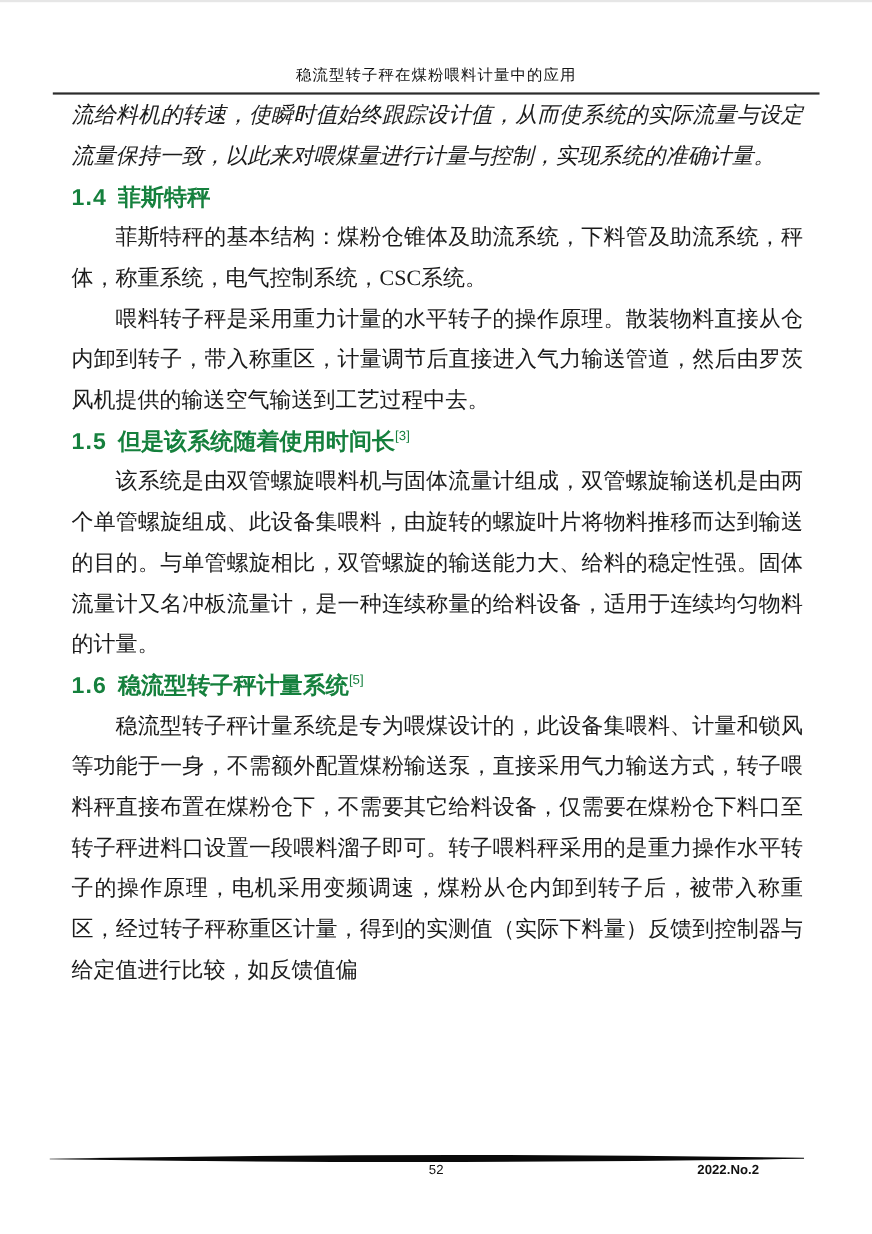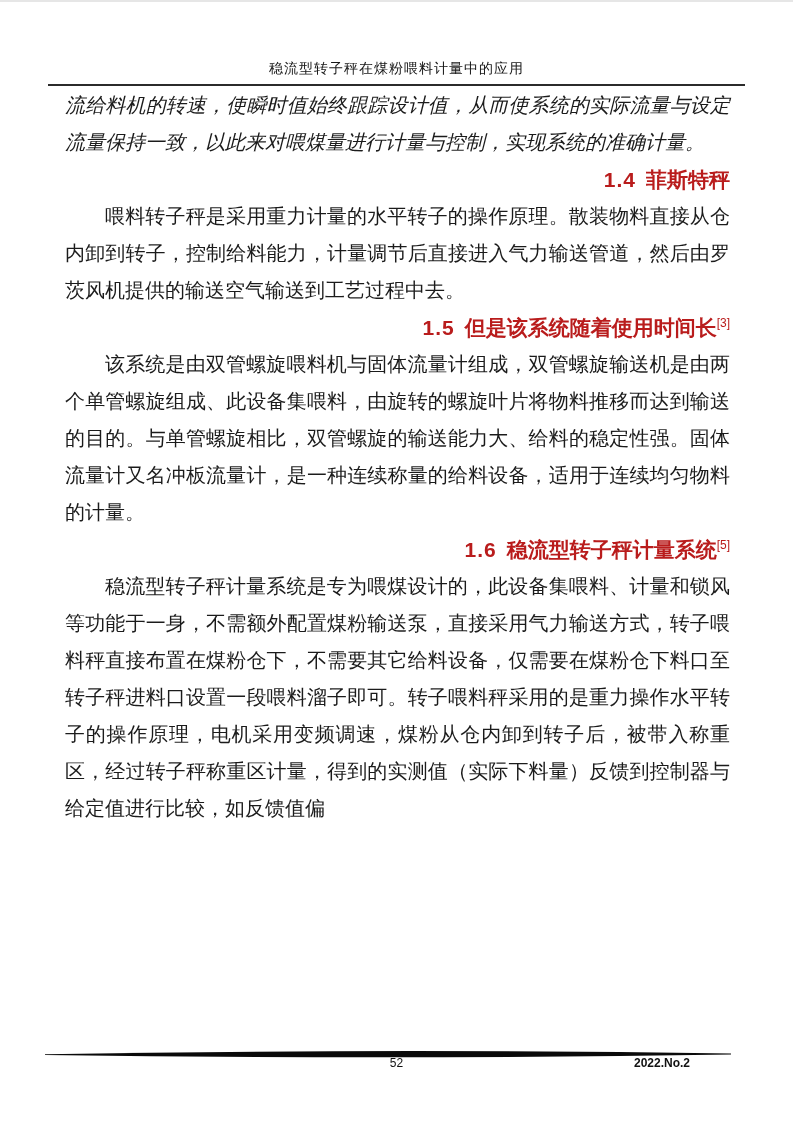--- a/index.html
+++ b/index.html
@@ -51,22 +51,22 @@
     margin: 0;
     text-indent: 2em;
   }
   .body-para.no-indent { text-indent: 0; font-style: italic; }
   .sec-heading {
     margin: 0;
     font-family: "Liberation Sans", sans-serif;
     font-weight: bold;
     font-size: 21px;
     line-height: 37px;
-    color: #b91c1c;
-    text-align: right;
+    color: #15803d;
+    text-align: left;
   }
   .sec-heading .sec-num { margin-right: 10px; letter-spacing: 1px; }
   sup.cite {
     font-size: 12px;
     font-weight: normal;
     vertical-align: super;
     line-height: 0;
   }
   .footer-rule {
     position: absolute;
@@ -100,21 +100,22 @@
 
 <div class="page">
   <div class="scan-edge"></div>
 
   <div class="header-title">稳流型转子秤在煤粉喂料计量中的应用</div>
   <div class="header-rule"></div>
 
   <div class="content">
       <p class="body-para no-indent">流给料机的转速，使瞬时值始终跟踪设计值，从而使系统的实际流量与设定流量保持一致，以此来对喂煤量进行计量与控制，实现系统的准确计量。</p>
       <h2 class="sec-heading"><span class="sec-num">1.4</span><span>菲斯特秤</span></h2>
-      <p class="body-para">喂料转子秤是采用重力计量的水平转子的操作原理。散装物料直接从仓内卸到转子，控制给料能力，计量调节后直接进入气力输送管道，然后由罗茨风机提供的输送空气输送到工艺过程中去。</p>
+      <p class="body-para">菲斯特秤的基本结构：煤粉仓锥体及助流系统，下料管及助流系统，秤体，称重系统，电气控制系统，CSC系统。</p>
+      <p class="body-para">喂料转子秤是采用重力计量的水平转子的操作原理。散装物料直接从仓内卸到转子，带入称重区，计量调节后直接进入气力输送管道，然后由罗茨风机提供的输送空气输送到工艺过程中去。</p>
       <h2 class="sec-heading"><span class="sec-num">1.5</span><span>但是该系统随着使用时间长</span><sup class="cite">[3]</sup></h2>
       <p class="body-para">该系统是由双管螺旋喂料机与固体流量计组成，双管螺旋输送机是由两个单管螺旋组成、此设备集喂料，由旋转的螺旋叶片将物料推移而达到输送的目的。与单管螺旋相比，双管螺旋的输送能力大、给料的稳定性强。固体流量计又名冲板流量计，是一种连续称量的给料设备，适用于连续均匀物料的计量。</p>
       <h2 class="sec-heading"><span class="sec-num">1.6</span><span>稳流型转子秤计量系统</span><sup class="cite">[5]</sup></h2>
       <p class="body-para">稳流型转子秤计量系统是专为喂煤设计的，此设备集喂料、计量和锁风等功能于一身，不需额外配置煤粉输送泵，直接采用气力输送方式，转子喂料秤直接布置在煤粉仓下，不需要其它给料设备，仅需要在煤粉仓下料口至转子秤进料口设置一段喂料溜子即可。转子喂料秤采用的是重力操作水平转子的操作原理，电机采用变频调速，煤粉从仓内卸到转子后，被带入称重区，经过转子秤称重区计量，得到的实测值（实际下料量）反馈到控制器与给定值进行比较，如反馈值偏</p>
     </div>
 
   <div class="footer-rule">
     <svg width="686" height="9" viewBox="0 0 686 9" xmlns="http://www.w3.org/2000/svg">
       <path d="M0,4.3 Q343,-1.8 686,3.5 L686,4.5 Q343,10 0,4.9 Z" fill="#0a0a0a"></path>
     </svg>

